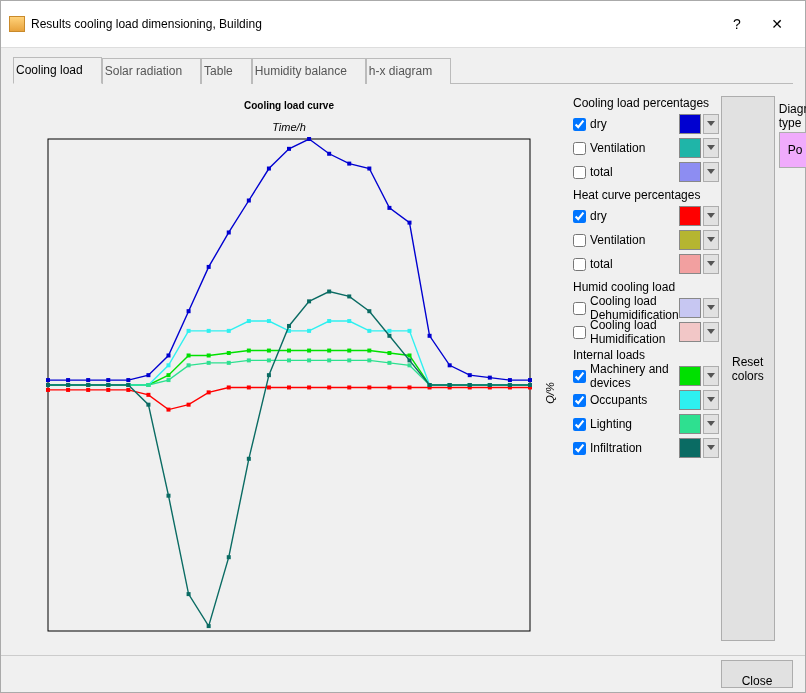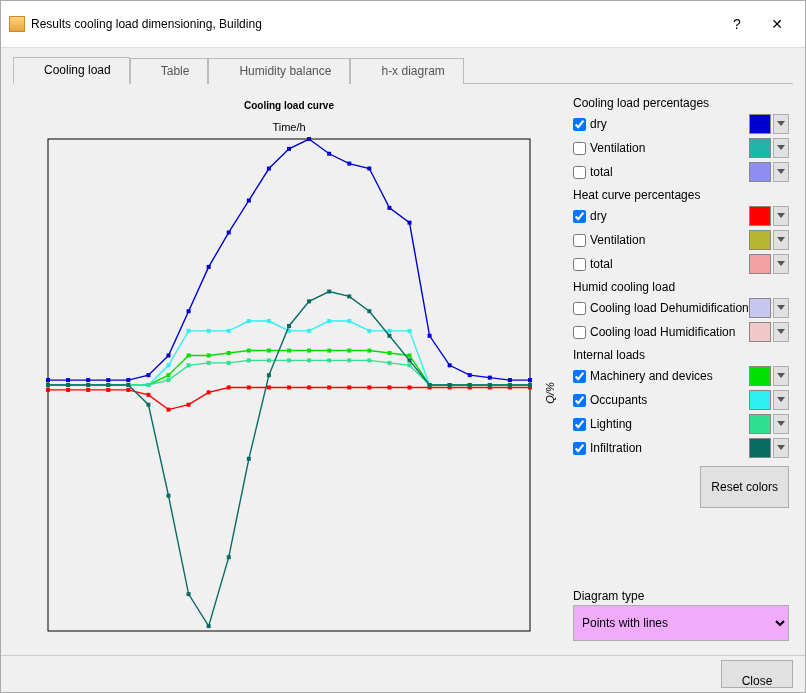--- a/index.html
+++ b/index.html
@@ -2,30 +2,30 @@
 <html><head>
 <meta charset="utf-8">
 <style>
   html,body{margin:0;padding:0;font-family:"Segoe UI",Tahoma,sans-serif;font-size:12px;color:#000;background:#fff}
   .window{width:806px;height:693px;box-sizing:border-box;border:1px solid #aaa;background:#f0f0f0;display:flex;flex-direction:column}
   .titlebar{height:30px;display:flex;align-items:center;padding:8px 8px;background:#fff;border-bottom:1px solid #ddd}
   .titlebar .icon{width:14px;height:14px;margin-right:6px;background:linear-gradient(#ffd27a,#e8a33d);border:1px solid #c98a2b}
   .titlebar .title{flex:1}
   .titlebar .btn{width:40px;height:28px;display:flex;align-items:center;justify-content:center;font-size:14px}
   .tabs{display:flex;align-items:flex-end;padding:8px 12px 0 12px;gap:0}
-  .tab{padding:5px 18px 6px 30px;border:1px solid #bbb;border-bottom:none;background:#f0f0f0;position:relative;top:1px;font-size:12px;color:#333}
+  .tab{padding:5px 18px 6px 2px;border:1px solid #bbb;border-bottom:none;background:#f0f0f0;position:relative;top:1px;font-size:12px;color:#333}
   .tab.active{background:#f0f0f0;border-bottom:1px solid #f0f0f0;z-index:2;color:#000}
   .tab:not(.active){color:#555}
   .content{flex:1;display:flex;border-top:1px solid #bbb;margin:0 12px 6px 12px;background:#f0f0f0}
   .chart-area{flex:1;padding:10px 4px 4px 4px;display:flex;flex-direction:column;align-items:center}
   .chart-title{font-weight:bold;font-size:10px;margin:6px 0 10px 0}
-  .axis-label{font-size:11px;margin-bottom:2px}
+  .axis-label{font-style:italic;font-size:11px;margin-bottom:2px}
   .plot-wrap{position:relative}
   .y-axis-label{position:absolute;right:-16px;top:50%;transform:rotate(-90deg);transform-origin:center;font-style:italic;font-size:11px}
-  .side{width:216px;padding:8px 4px 8px 8px;display:flex;flex-direction:column;gap:2px}
+  .side{width:216px;padding:8px 4px 8px 8px;display:flex;gap:2px}
   .group-title{font-size:12px;margin:4px 0 2px 0}
   .opt-row{display:flex;align-items:center;height:24px}
   .opt-row label{flex:1;display:flex;align-items:center;gap:2px;font-size:12px}
   .opt-row input[type=checkbox]{margin:0 2px 0 0}
   .swatch{width:20px;height:18px;border:1px solid #888;margin-right:2px}
   .dd{width:14px;height:18px;border:1px solid #adadad;background:#e1e1e1;display:flex;align-items:center;justify-content:center}
   .dd svg{display:block}
   .reset-row{display:flex;justify-content:flex-end;margin-top:4px}
   button.win{background:#e1e1e1;border:1px solid #adadad;padding:13px 10px;font-family:inherit;font-size:12px}
   .spacer{flex:1}
@@ -41,20 +41,21 @@
 
   <div class="titlebar">
     <div class="icon"></div>
     <div class="title">Results cooling load dimensioning, Building</div>
     <div class="btn">?</div>
     <div class="btn">✕</div>
   </div>
 
   <div class="tabs" id="tabs">
       <div class="tab active">Cooling load</div>
+      <div class="tab">Solar radiation</div>
       <div class="tab">Table</div>
       <div class="tab">Humidity balance</div>
       <div class="tab">h-x diagram</div>
     </div>
 
   <div class="content">
 
     <div class="chart-area">
       <div class="chart-title">Cooling load curve</div>
       <div class="axis-label">Time/h</div>

